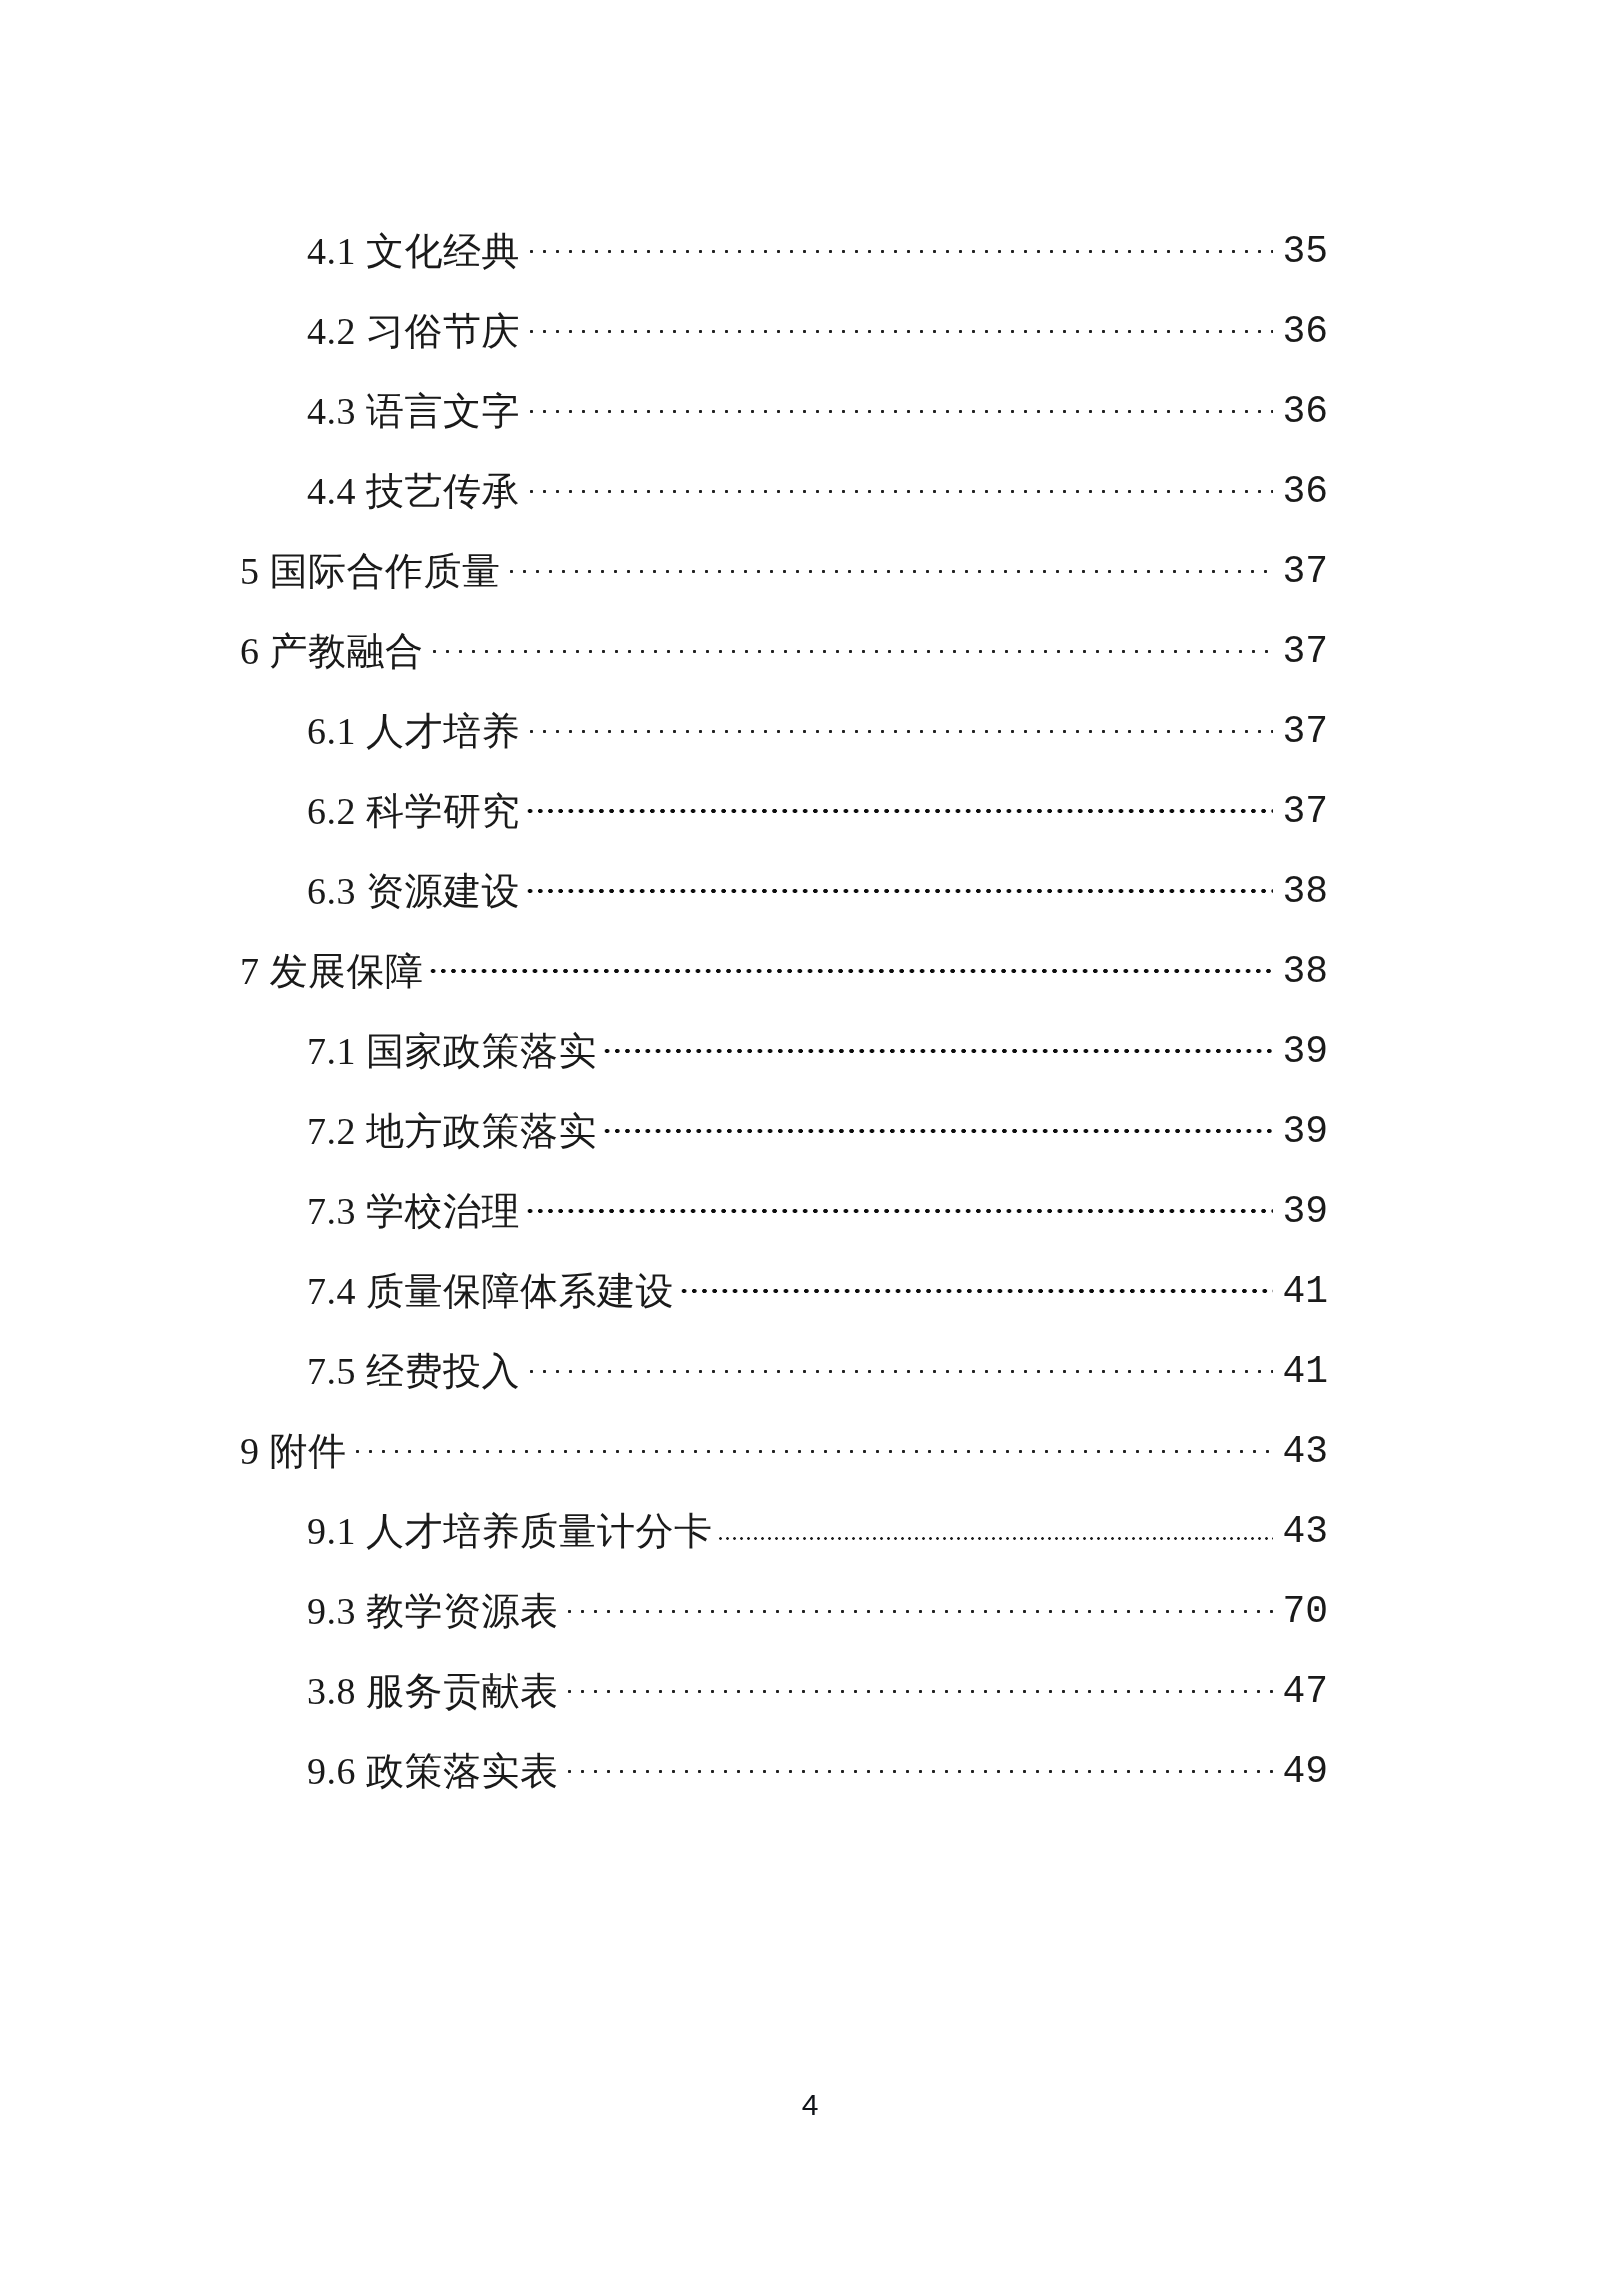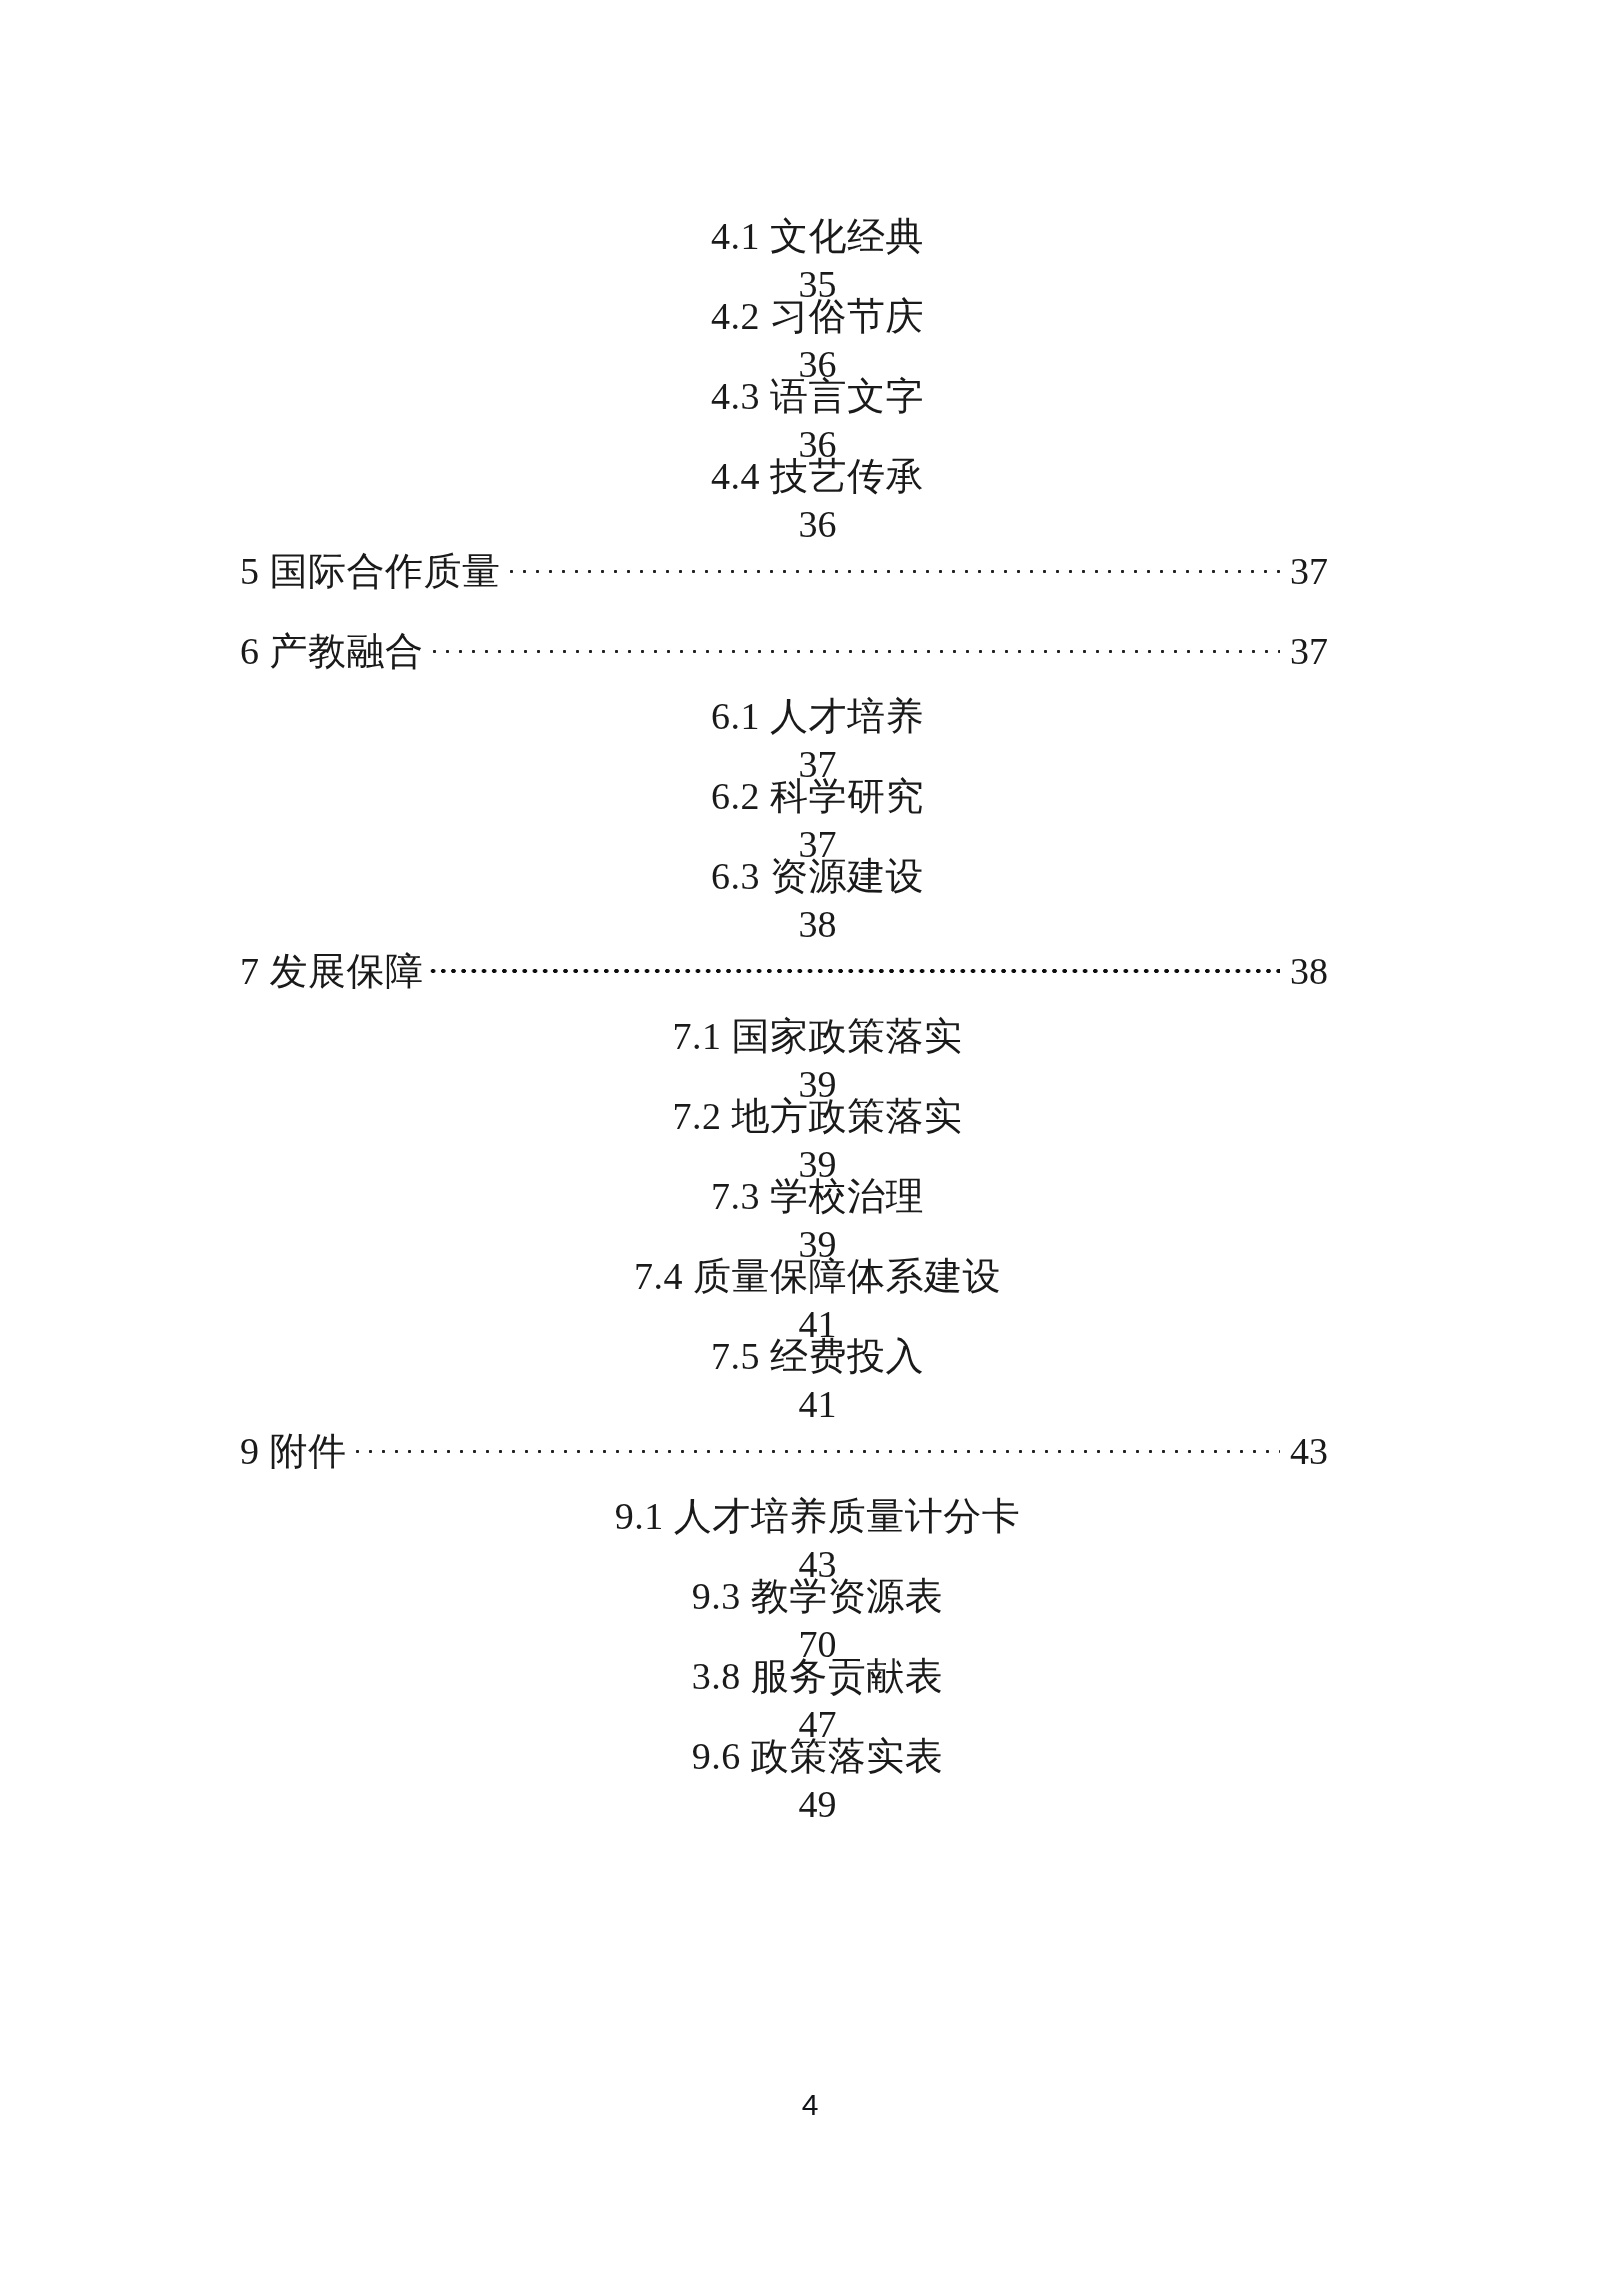--- a/index.html
+++ b/index.html
@@ -16,21 +16,21 @@
     left:240px;top:211px;
     width:1088px;
   }
   .row{
     display:flex;
     align-items:center;
     height:80px;
     font-size:38px;
     white-space:nowrap;
   }
-  .lvl2{padding-left:67px;flex-direction:column;}
+  .lvl2{padding-left:67px;}
   .lbl{flex:0 0 auto;letter-spacing:0.5px;}
   .leader{
     flex:1 1 auto;
     align-self:stretch;
     margin:0 9.8px 0 4.9px;
     background-repeat:repeat-x;
   }
   .sparse > .leader{
     background-image:radial-gradient(circle,#202020 1.3px,rgba(0,0,0,0) 1.9px);
     background-size:13px 13px;
@@ -39,21 +39,21 @@
   .bold > .leader{
     background-image:radial-gradient(circle,#0d0d0d 2px,rgba(0,0,0,0) 2.5px);
     background-size:10.2px 10.2px;
     background-position:0 50%;
   }
   .fine > .leader{
     background-image:radial-gradient(circle,#202020 1.1px,rgba(0,0,0,0) 1.6px);
     background-size:7px 7px;
     background-position:0 calc(50% + 7.8px);
   }
-  .pg{flex:0 0 auto;}
+  .pg{flex:0 0 auto;font-family:Liberation Mono, monospace;}
   .pageno{
     position:absolute;
     left:0;right:0;top:2088px;
     text-align:center;
     font-size:30px;
     font-family:"Liberation Sans","DejaVu Sans",sans-serif;
     color:#101318;
   }
 </style>
 </head>

